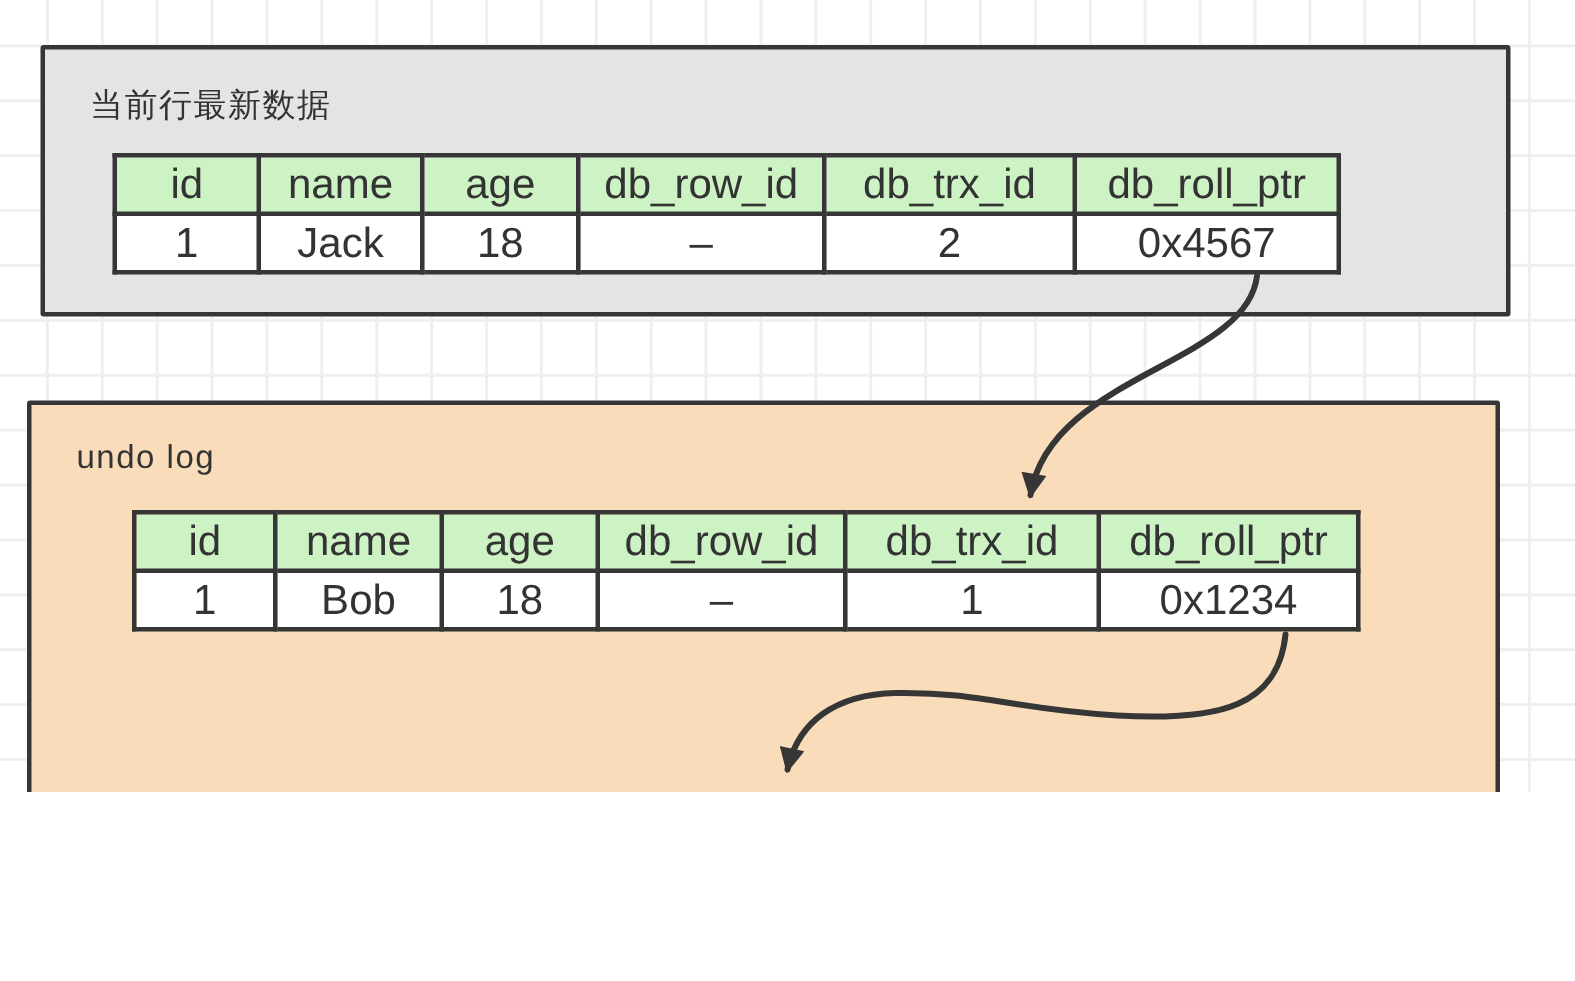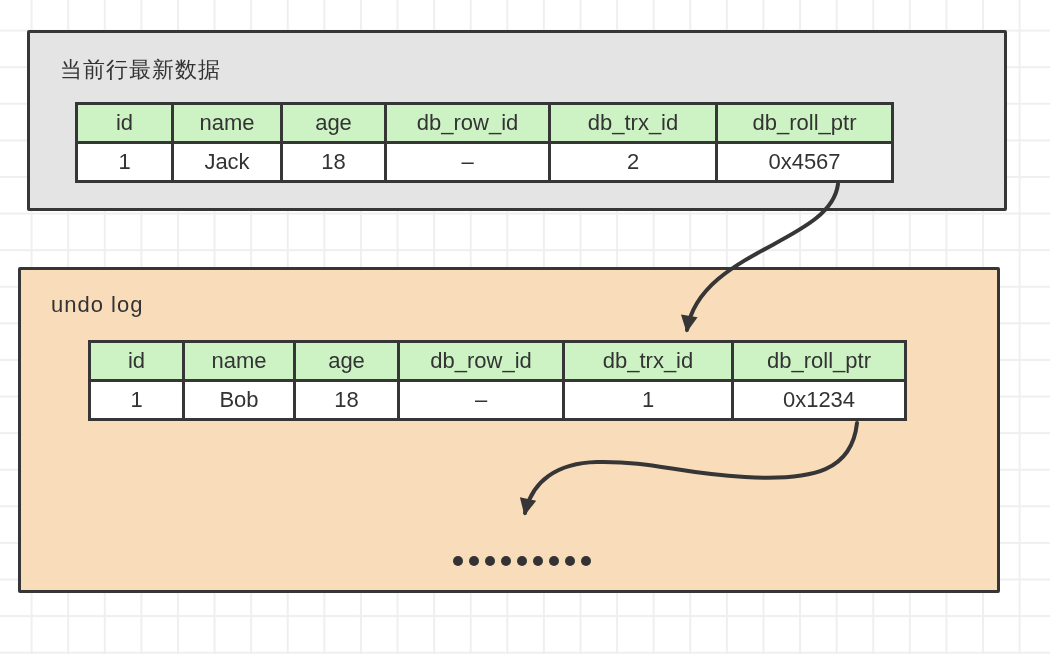--- a/index.html
+++ b/index.html
@@ -2,21 +2,21 @@
 <html><head>
 <meta charset="utf-8">
 <style>
   html,body{margin:0;padding:0;}
   body{
     font-family:"Liberation Sans","DejaVu Sans",sans-serif;
     background:#fff;
   }
   .canvas{
     position:relative;
-    width:1050px;height:654px;
+    width:1050px;height:528px;
     overflow:hidden;
     background-color:#ffffff;
     background-image:
       linear-gradient(to right, #efefef 2px, transparent 2px),
       linear-gradient(to bottom, #efefef 2px, transparent 2px);
     background-size:36.6px 36.6px;
     background-position:-6px -7px;
   }
   .panel{
     position:absolute;
@@ -42,21 +42,21 @@
     border-collapse:collapse;
     table-layout:fixed;
   }
   .table-current{left:45px;top:69px;}
   .table-undo{left:67px;top:70px;}
   table.record td{
     border:3px solid #363636;
     height:36px;
     text-align:center;
     vertical-align:middle;
-    font-size:22px;
+    font-size:28px;
     color:#333;
     padding:0 4px;
     overflow:hidden;
     white-space:nowrap;
   }
   table.record tr.hdr td{background:#cdf3c5;}
   table.record tr.val td{background:#ffffff;}
   .arrow-layer{
     position:absolute;left:0;top:0;width:1050px;height:654px;
     pointer-events:none;

